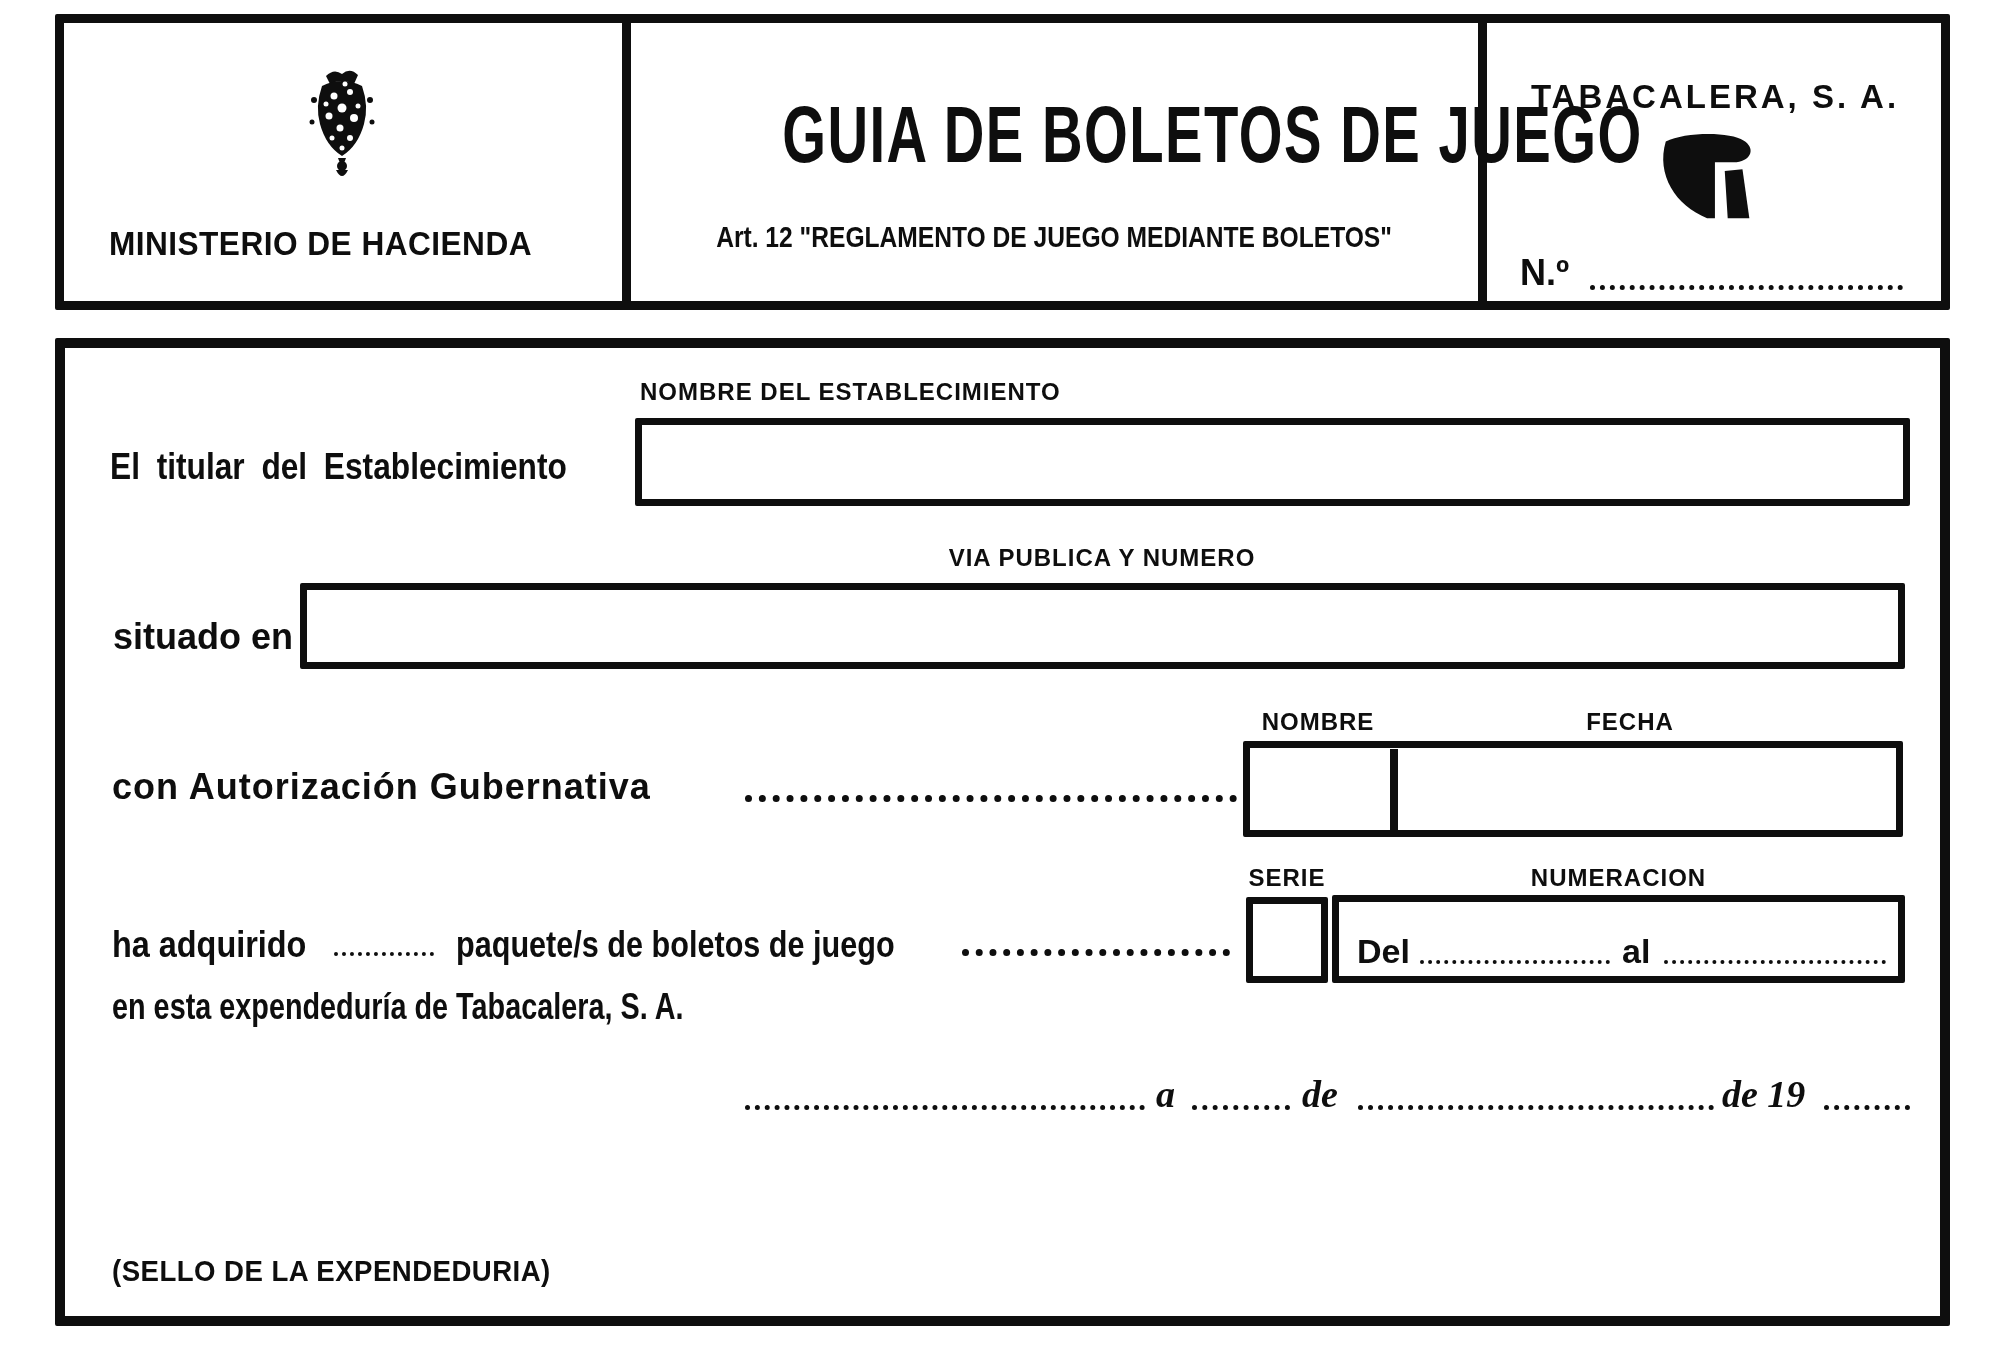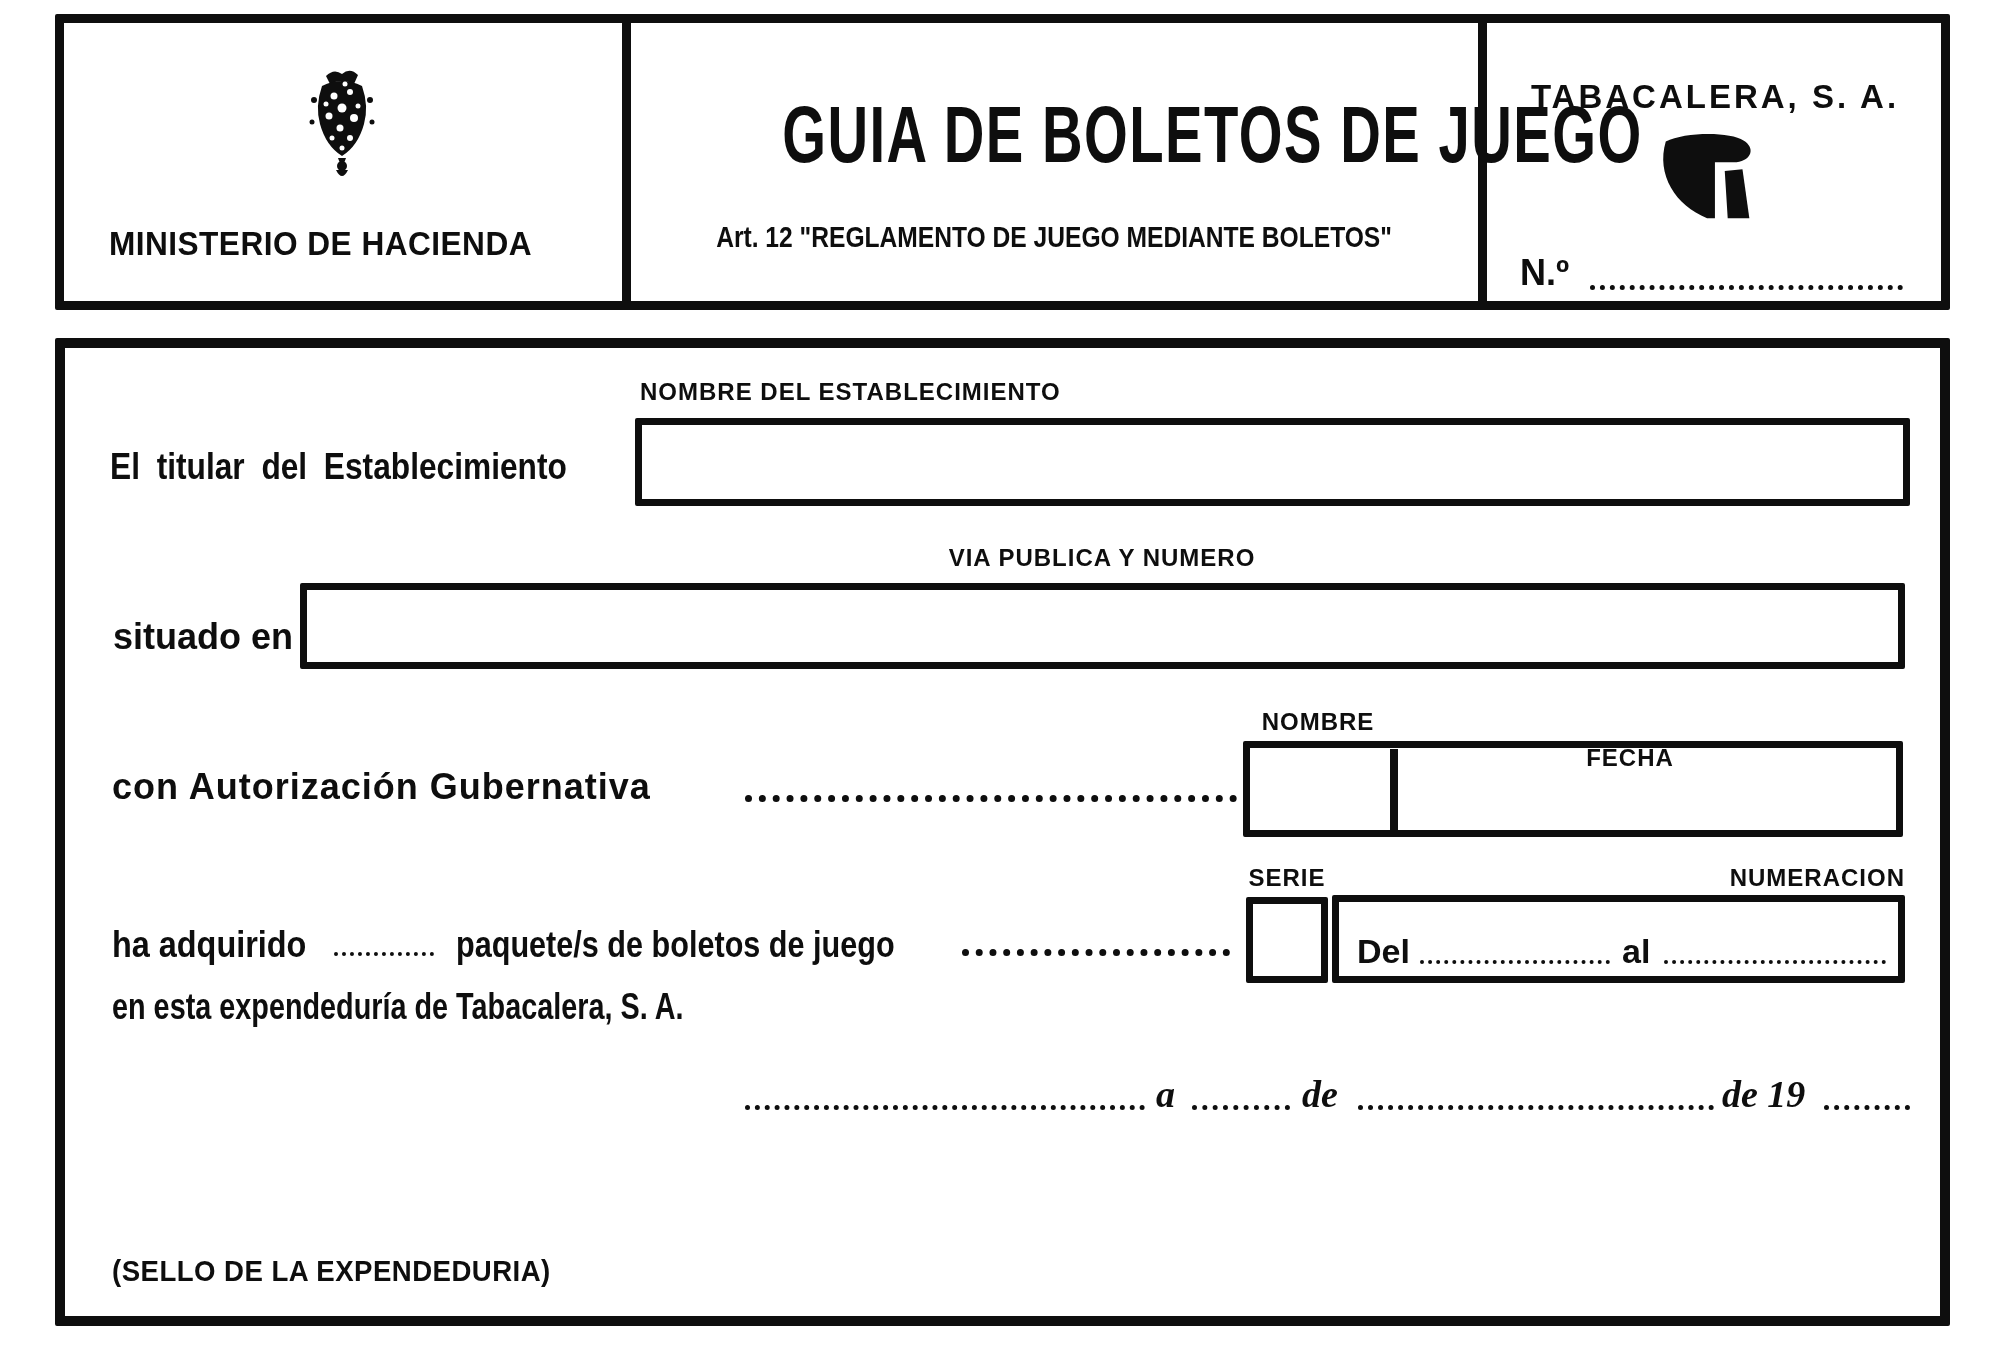--- a/index.html
+++ b/index.html
@@ -38,28 +38,28 @@
   .f-establecimiento{left:635px;top:418px;width:1275px;height:88px;border-width:7px;}
   .lbl{font-size:36px;font-weight:bold;white-space:nowrap;}
   .lbl-titular{left:110px;top:446px;}
   .lbl-titular .cx{transform:scaleX(.88);word-spacing:9px;}
 
   .cap-via{left:302px;top:544px;width:1600px;text-align:center;}
   .f-direccion{left:300px;top:583px;width:1605px;height:86px;border-width:7px;}
   .lbl-situado{left:113px;top:616px;text-align:center;}
 
   .cap-clave{left:1243px;top:708px;width:150px;text-align:center;}
-  .cap-fecha{left:1400px;top:744px;width:460px;text-align:center;}
+  .cap-fecha{left:1400px;top:708px;width:460px;text-align:center;}
   .f-clavefecha{left:1243px;top:741px;width:660px;height:96px;border-width:7px;}
   .clave-div{left:1390px;top:749px;width:8px;height:81px;background:var(--ink);}
   .lbl-autorizacion{left:112px;top:766px;letter-spacing:1px;}
   .lead-autorizacion{left:745px;top:768px;width:492px;height:34px;border-bottom-width:7px;}
 
   .cap-serie{left:1243px;top:864px;width:88px;text-align:center;}
-  .cap-numeracion{left:1332px;top:864px;width:573px;text-align:right;}
+  .cap-numeracion{left:1332px;top:864px;width:573px;text-align:center;}
   .f-serie{left:1246px;top:897px;width:82px;height:86px;border-width:7px;}
   .f-numeracion{left:1332px;top:895px;width:573px;height:88px;border-width:7px;}
   .lbl-del{left:1357px;top:932px;font-size:34px;}
   .lead-del{left:1420px;top:938px;width:190px;height:26px;border-bottom-width:4px;}
   .lbl-al{left:1622px;top:932px;font-size:34px;}
   .lead-al{left:1664px;top:938px;width:222px;height:26px;border-bottom-width:4px;}
 
   .lbl-adq1{left:112px;top:924px;}
   .lbl-adq1 .cx{transform:scaleX(.9);}
   .lead-adq1{left:334px;top:930px;width:100px;height:26px;border-bottom-width:4px;}

